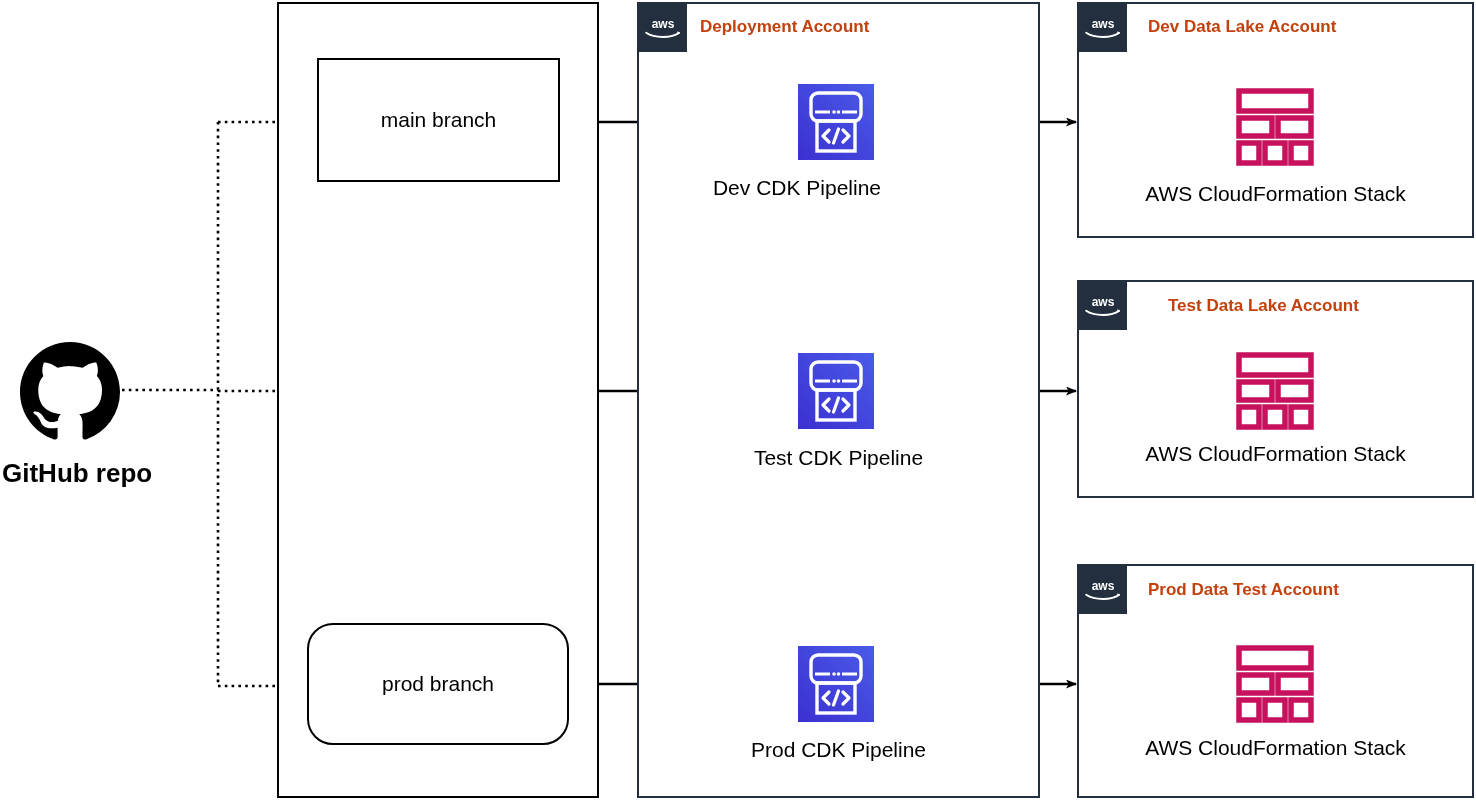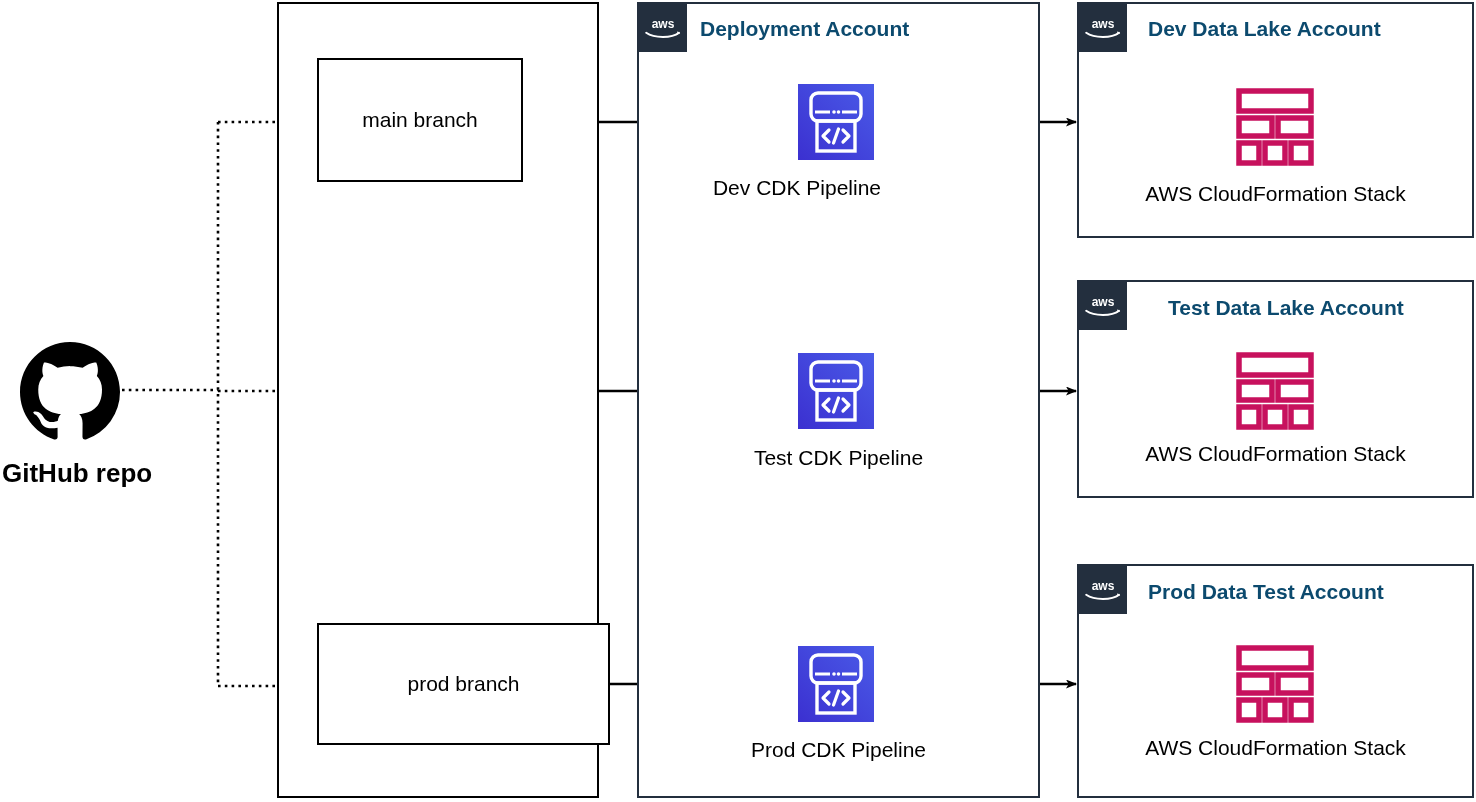--- a/index.html
+++ b/index.html
@@ -56,23 +56,23 @@
     background: #232F3E;
     display: flex;
     align-items: center;
     justify-content: center;
     text-align: right;
   }
   .aws-badge svg { display: block; }
 
   .acct-title {
     position: absolute;
-    font-size: 21px;
+    font-size: 17px;
     font-weight: bold;
-    color: #0c4a6e;
+    color: #c2410c;
     white-space: nowrap;
   }
 
   .caption {
     position: absolute;
     font-size: 21px;
     color: #000000;
     text-align: center;
     white-space: nowrap;
   }
@@ -143,24 +143,24 @@
         0-.87.31-1.59.82-2.15-.08-.2-.36-1.02.08-2.12 0 0 .67-.21 2.2.82a7.42 7.42 0 0 1 2-.27c.68 0
         1.36.09 2 .27 1.53-1.04 2.2-.82 2.2-.82.44 1.1.16 1.92.08 2.12.51.56.82 1.27.82 2.15 0 3.07-1.87
         3.75-3.65 3.95.29.25.54.73.54 1.48 0 1.07-.01 1.93-.01 2.2 0 .21.15.46.55.38A8.01 8.01 0 0 0 16
         8c0-4.42-3.58-8-8-8z"></path>
     </svg>
   </div>
   <div class="gh-label" style="left:2px; top:458px;">GitHub repo</div>
 
   <div class="group-container" style="left:277px; top:2px; width:322px; height:796px;"></div>
 
-  <div class="plain-box branch-box" style="left:317px; top:58px; width:206px; height:124px;">
+  <div class="plain-box branch-box" style="left:317px; top:58px; width:243px; height:124px;">
     <span>main branch</span>
   </div>
-  <div class="plain-box branch-box" style="left:317px; top:623px; width:293px; height:122px;">
+  <div class="plain-box branch-box" style="left:307px; top:623px; width:262px; height:122px;border-radius:26px;">
     <span>prod branch</span>
   </div>
 
   <div class="aws-container" style="left:637px; top:2px; width:403px; height:796px;"></div>
   <div class="aws-badge" style="left:639px; top:4px;">
     <svg viewBox="0 0 100 60" width="40" height="24" xmlns="http://www.w3.org/2000/svg">
       <text x="50" y="30" text-anchor="middle" font-family="Liberation Sans, sans-serif" font-size="30" font-weight="bold" fill="#ffffff">aws</text>
       <path d="M8,42 C28,56 72,56 90,42" stroke="#ffffff" stroke-width="5" fill="none" stroke-linecap="round"></path>
       <path d="M86,38 L93,43 L85,47" fill="#ffffff"></path>
     </svg>

